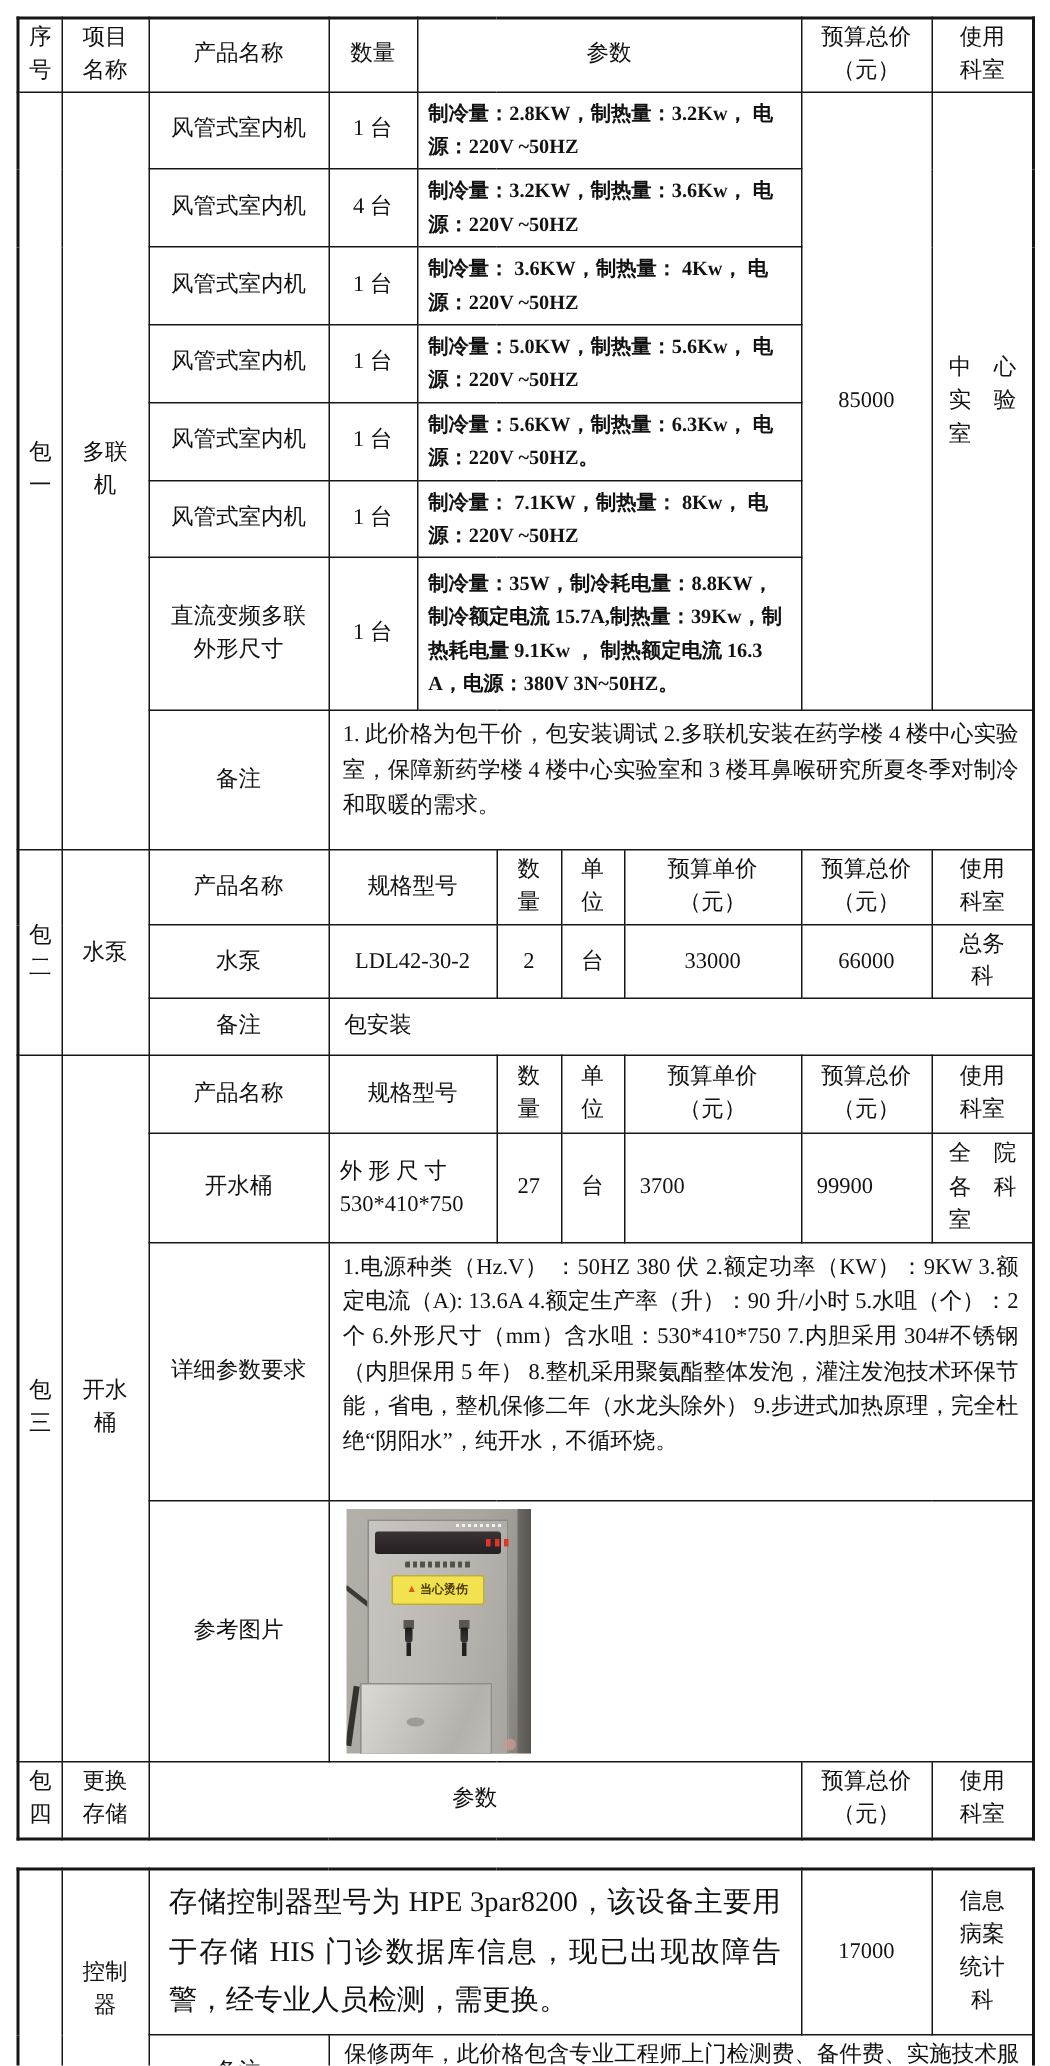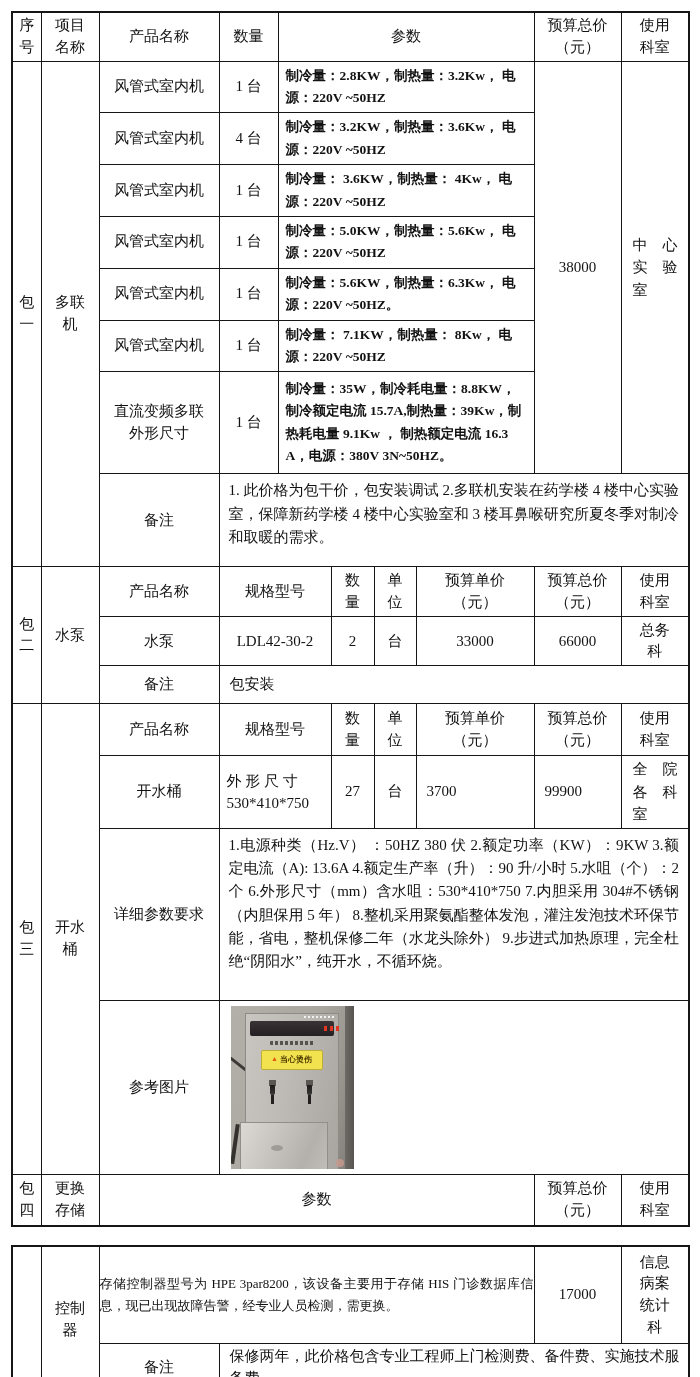--- a/index.html
+++ b/index.html
@@ -15,21 +15,21 @@
     text-align:center;vertical-align:middle;
     font-size:15px;line-height:1.45;
     padding:2px 4px;overflow:hidden;word-break:break-all;
   }
   .pre{white-space:pre-line;}
   .lt{text-align:left;padding-left:10px;}
   .param{font-size:13.5px;text-align:left;line-height:1.66;padding:3px 7px;font-weight:bold;}
   .note{text-align:justify;vertical-align:top;padding:5px 9px;line-height:1.55;}
   .deptj{text-align:left;padding-left:11px;line-height:1.5;}
   .model{white-space:pre-line;text-align:left;padding-left:7px;line-height:1.5;}
-  .desc{text-align:justify;padding:6px 0;font-size:13px;line-height:1.7;}
+  .desc{text-align:justify;padding:6px 13px;font-size:19px;line-height:1.7;}
   
   .rh46{height:46px}.rh50{height:50px}.rh49{height:49px}.rh102{height:102px}
   .rh93{height:93px}.rh38{height:38px}.rh52{height:52px}.rh71{height:71px}
   .rh172{height:172px}.rh170{height:170px}.rh97{height:97px}
   .t2{margin-top:18px;}
   
   .photo{
     position:relative;width:123px;height:163px;margin:3px 0 3px 1px;
     background:linear-gradient(105deg,#b3afa9 0%,#a9a59f 55%,#98948e 78%,#7e7b76 100%);
     overflow:hidden;
@@ -134,21 +134,21 @@
     </tr>
 
     <tr class="rh50">
       <td rowspan="8" class="pre">包
 一</td>
       <td rowspan="8" class="pre">多联
 机</td>
       <td>风管式室内机</td>
       <td>1 台</td>
       <td colspan="4" class="param">制冷量：2.8KW，制热量：3.2Kw， 电源：220V ~50HZ</td>
-      <td rowspan="7">38000</td>
+      <td rowspan="7">85000</td>
       <td rowspan="7" class="pre deptj">中　心
 实　验
 室</td>
     </tr>
     <tr class="rh49">
       <td>风管式室内机</td>
       <td>4 台</td>
       <td colspan="4" class="param">制冷量：3.2KW，制热量：3.6Kw， 电源：220V ~50HZ</td>
     </tr>
     <tr class="rh49">

